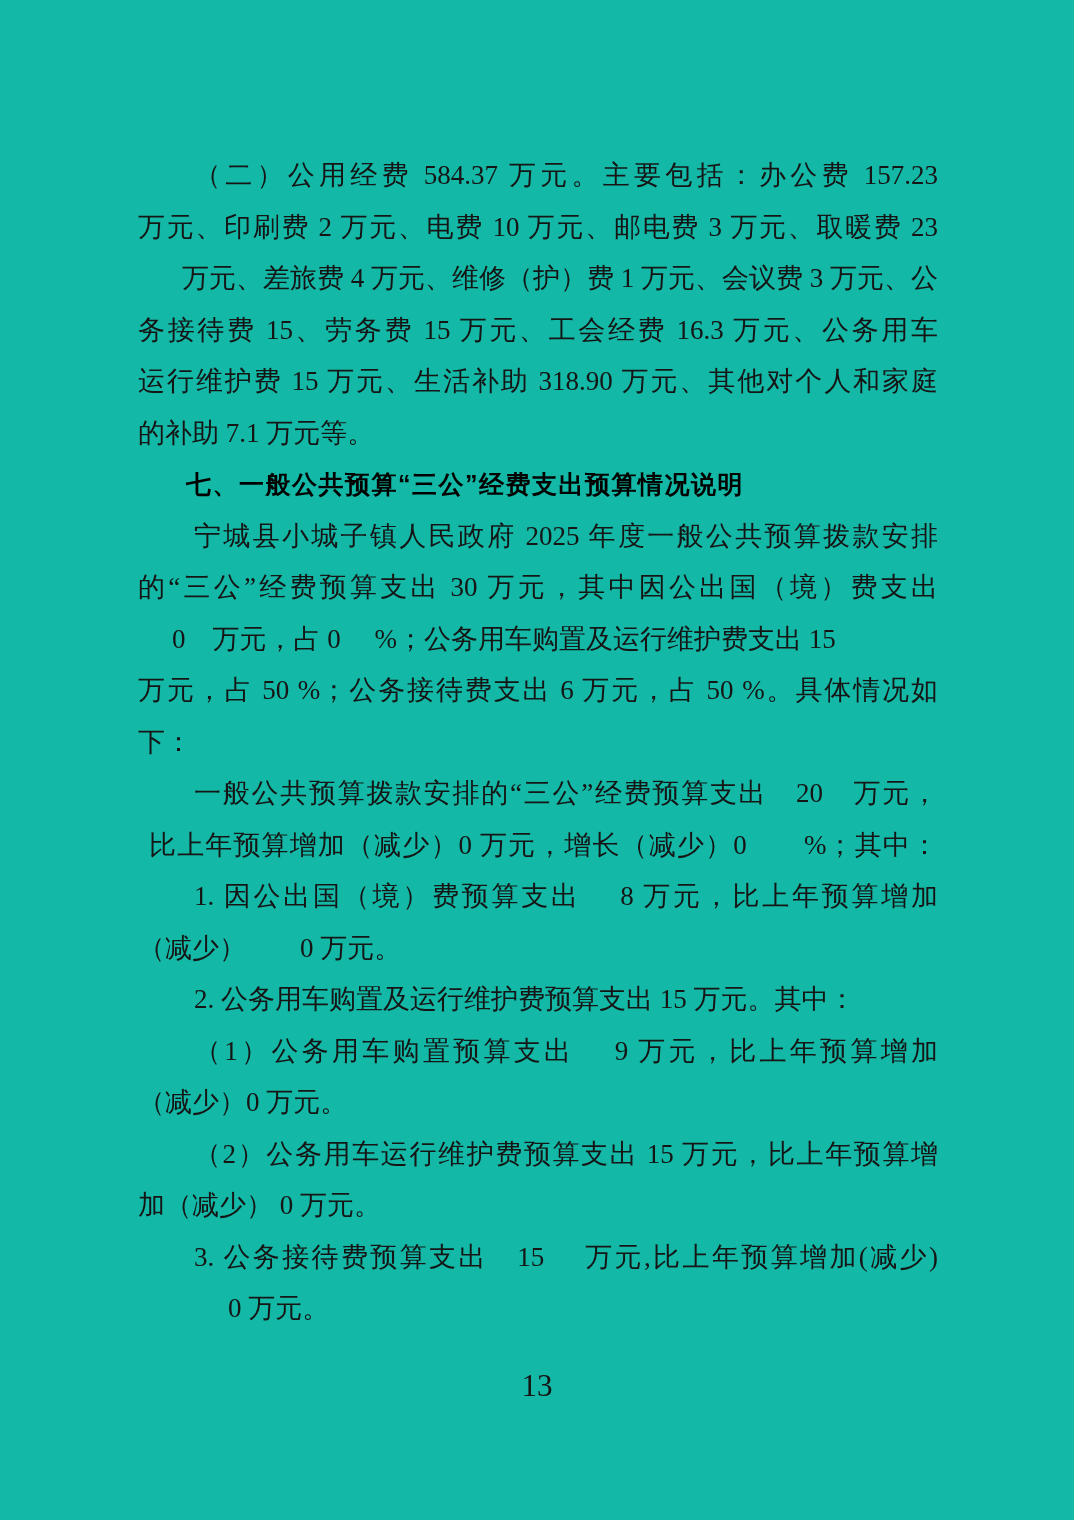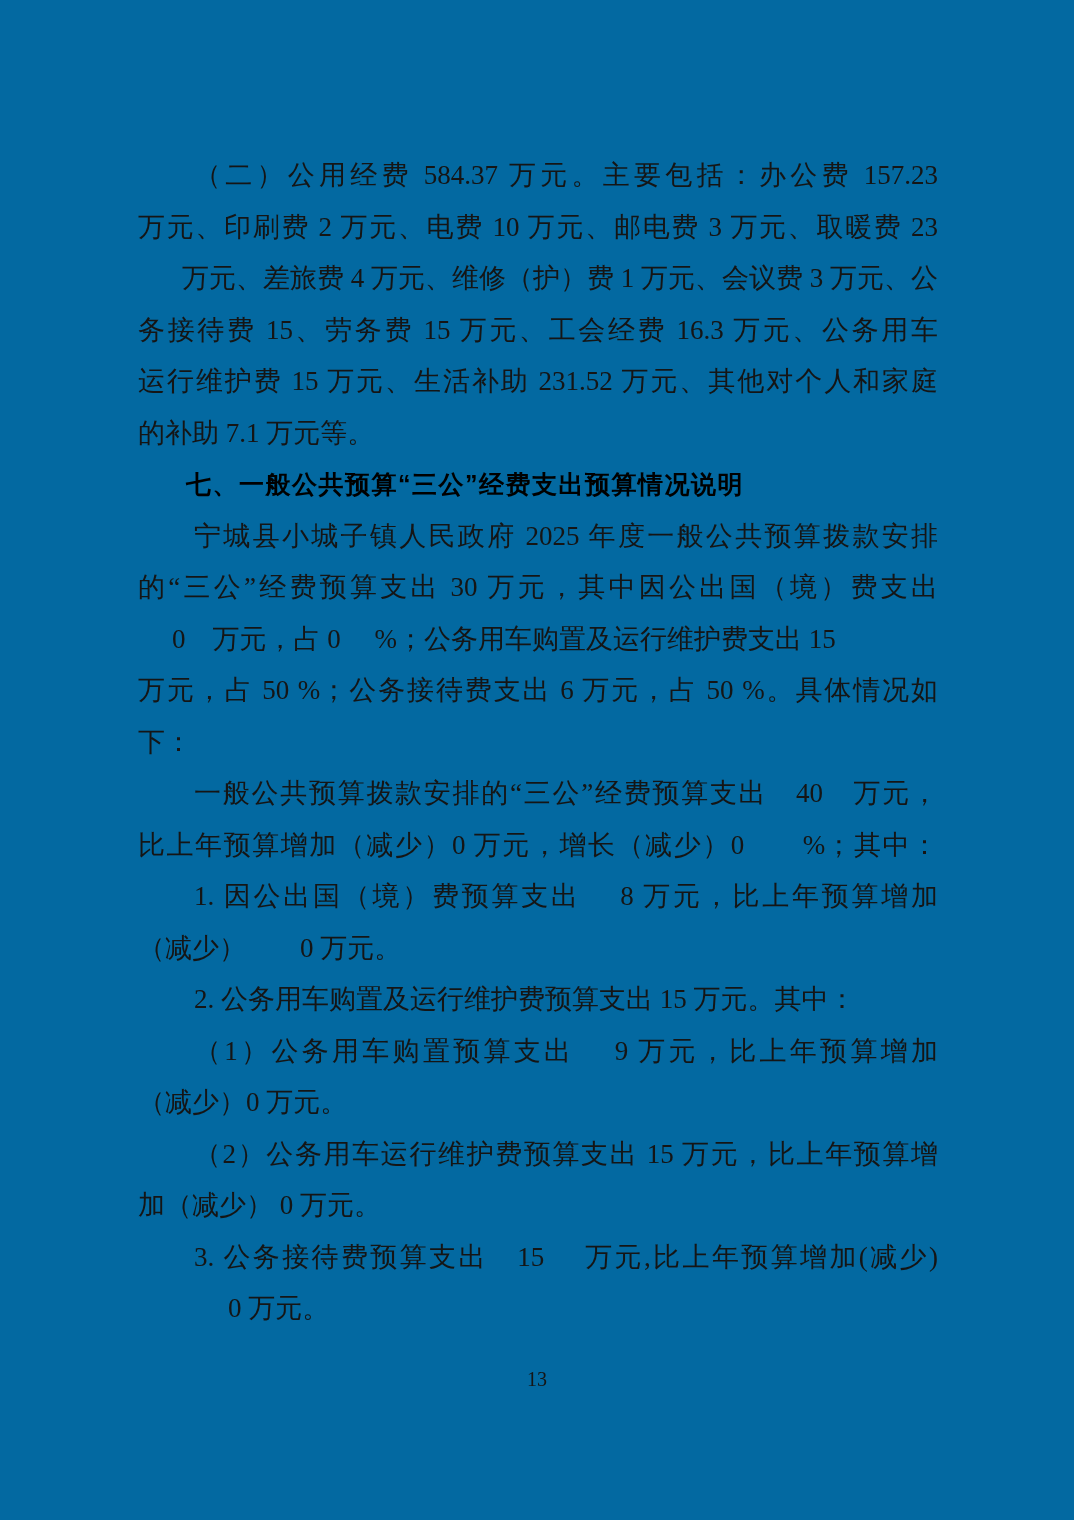--- a/index.html
+++ b/index.html
@@ -4,21 +4,21 @@
 <style>
   html, body {
     margin: 0;
     padding: 0;
     background: #ffffff;
   }
   .page {
     position: relative;
     width: 1074px;
     height: 1520px;
-    background: #0369a1;
+    background: #14b8a6;
     overflow: hidden;
     font-family: "Liberation Serif", "DejaVu Serif", serif;
     color: #151515;
   }
   .doc-body {
     position: absolute;
     left: 138px;
     top: 150px;
     width: 800px;
     font-size: 27px;
@@ -38,44 +38,44 @@
     font-size: 25px;
     letter-spacing: 1.5px;
     color: #000000;
   }
   .page-number {
     position: absolute;
     top: 1368px;
     left: 0;
     width: 100%;
     text-align: center;
-    font-size: 20px;
+    font-size: 31px;
     font-family: "Liberation Serif", "DejaVu Serif", serif;
     color: #151515;
   }
 </style>
 </head>
 <body>
 
 <div class="page">
   <div class="doc-body">
       <div class="line j" style="padding-left: 56px;">（二）公用经费 584.37 万元。主要包括：办公费 157.23</div>
       <div class="line j" style="padding-left: 0px;">万元、印刷费 2 万元、电费 10 万元、邮电费 3 万元、取暖费 23</div>
       <div class="line j" style="padding-left: 0px; margin-left: 44px;">万元、差旅费 4 万元、维修（护）费 1 万元、会议费 3 万元、公</div>
       <div class="line j" style="padding-left: 0px;">务接待费 15、劳务费 15 万元、工会经费 16.3 万元、公务用车</div>
-      <div class="line j" style="padding-left: 0px;">运行维护费 15 万元、生活补助 231.52 万元、其他对个人和家庭</div>
+      <div class="line j" style="padding-left: 0px;">运行维护费 15 万元、生活补助 318.90 万元、其他对个人和家庭</div>
       <div class="line" style="padding-left: 0px;">的补助 7.1 万元等。</div>
       <div class="line h" style="padding-left: 48px;">七、一般公共预算“三公”经费支出预算情况说明</div>
       <div class="line j" style="padding-left: 56px;">宁城县小城子镇人民政府 2025 年度一般公共预算拨款安排</div>
       <div class="line j" style="padding-left: 0px;">的“三公”经费预算支出 30 万元，其中因公出国（境）费支出</div>
       <div class="line" style="padding-left: 34px;">0　万元，占 0　 %；公务用车购置及运行维护费支出 15</div>
       <div class="line j" style="padding-left: 0px;">万元，占 50 %；公务接待费支出 6 万元，占 50 %。具体情况如</div>
       <div class="line" style="padding-left: 0px;">下：</div>
-      <div class="line j" style="padding-left: 56px;">一般公共预算拨款安排的“三公”经费预算支出　40　万元，</div>
-      <div class="line j" style="padding-left: 0px;">比上年预算增加（减少）0 万元，增长（减少）0　　%；其中：</div>
+      <div class="line j" style="padding-left: 56px;">一般公共预算拨款安排的“三公”经费预算支出　20　万元，</div>
+      <div class="line j" style="padding-left: 0px; margin-left: 11px;">比上年预算增加（减少）0 万元，增长（减少）0　　%；其中：</div>
       <div class="line j" style="padding-left: 56px;">1. 因公出国（境）费预算支出　 8 万元，比上年预算增加</div>
       <div class="line" style="padding-left: 0px;">（减少）　　0 万元。</div>
       <div class="line" style="padding-left: 56px;">2. 公务用车购置及运行维护费预算支出 15 万元。其中：</div>
       <div class="line j" style="padding-left: 56px;">（1）公务用车购置预算支出　 9 万元，比上年预算增加</div>
       <div class="line" style="padding-left: 0px;">（减少）0 万元。</div>
       <div class="line j" style="padding-left: 56px;">（2）公务用车运行维护费预算支出 15 万元，比上年预算增</div>
       <div class="line" style="padding-left: 0px;">加（减少） 0 万元。</div>
       <div class="line j" style="padding-left: 56px;">3. 公务接待费预算支出　15　 万元,比上年预算增加(减少)</div>
       <div class="line" style="padding-left: 90px;">0 万元。</div>
     </div>

